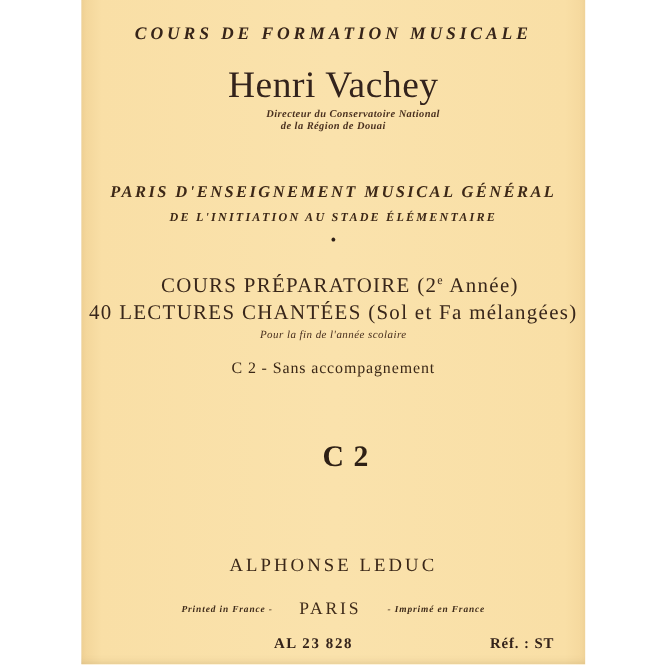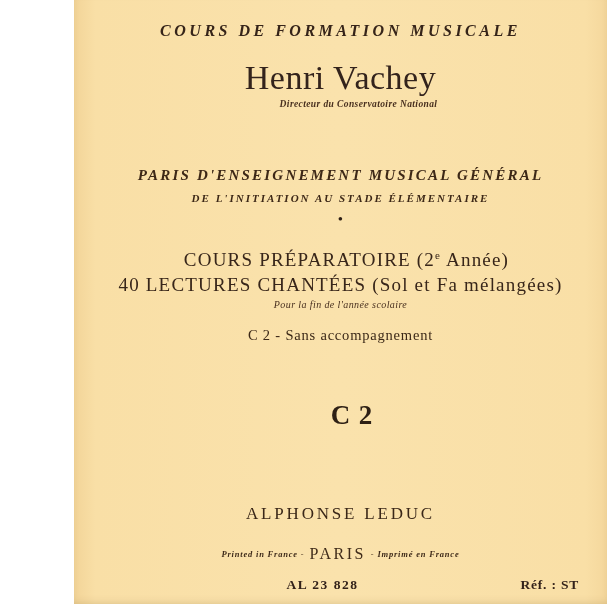--- a/index.html
+++ b/index.html
@@ -14,21 +14,21 @@
   .stage {
     position: relative;
     width: 610px;
     height: 610px;
     background: #ffffff;
   }
   .cover-card {
     position: absolute;
     left: 74px;
     top: 0;
-    width: 533px;
+    width: 458px;
     height: 604px;
     background: linear-gradient(to right, #f2d498 0%, #f9dfa6 4%, #fae2ac 50%, #f9dfa6 96%, #f4d79c 100%);
     box-shadow: inset 0 -4px 8px -4px rgba(120,90,40,0.25);
     color: #3b2a1e;
   }
   .line {
     position: absolute;
     left: 0;
     right: 0;
     text-align: center;
@@ -134,21 +134,21 @@
     font-style: italic;
     font-weight: 700;
     font-size: 8.5px;
     letter-spacing: 0.8px;
     vertical-align: 2px;
   }
   .imprint-city {
     font-size: 16px;
     letter-spacing: 2.5px;
     font-weight: 400;
-    margin: 0 1px;
+    margin: 0 20px;
   }
   .bottom-row {
     position: absolute;
     top: 577px;
     left: 0;
     right: 0;
     height: 16px;
   }
   .catalog-number {
     position: absolute;
@@ -172,20 +172,21 @@
 </head>
 <body>
 
 <div class="stage">
   <div class="cover-card">
 
     <div class="line series-title">COURS DE FORMATION MUSICALE</div>
 
     <div class="line author-name">Henri Vachey</div>
     <div class="line author-sub1">Directeur du Conservatoire National</div>
+    <div class="line author-sub2">de la Région de Douai</div>
 
     <div class="line course-heading">PARIS D'ENSEIGNEMENT MUSICAL GÉNÉRAL</div>
     <div class="line course-subheading">DE L'INITIATION AU STADE ÉLÉMENTAIRE</div>
 
     <div class="line separator-dot">•</div>
 
     <div class="line work-title-1"><span>COURS PRÉPARATOIRE (2</span><sup>e</sup><span> Année)</span></div>
     <div class="line work-title-2">40 LECTURES CHANTÉES (Sol et Fa mélangées)</div>
     <div class="line work-subtitle">Pour la fin de l'année scolaire</div>
 

